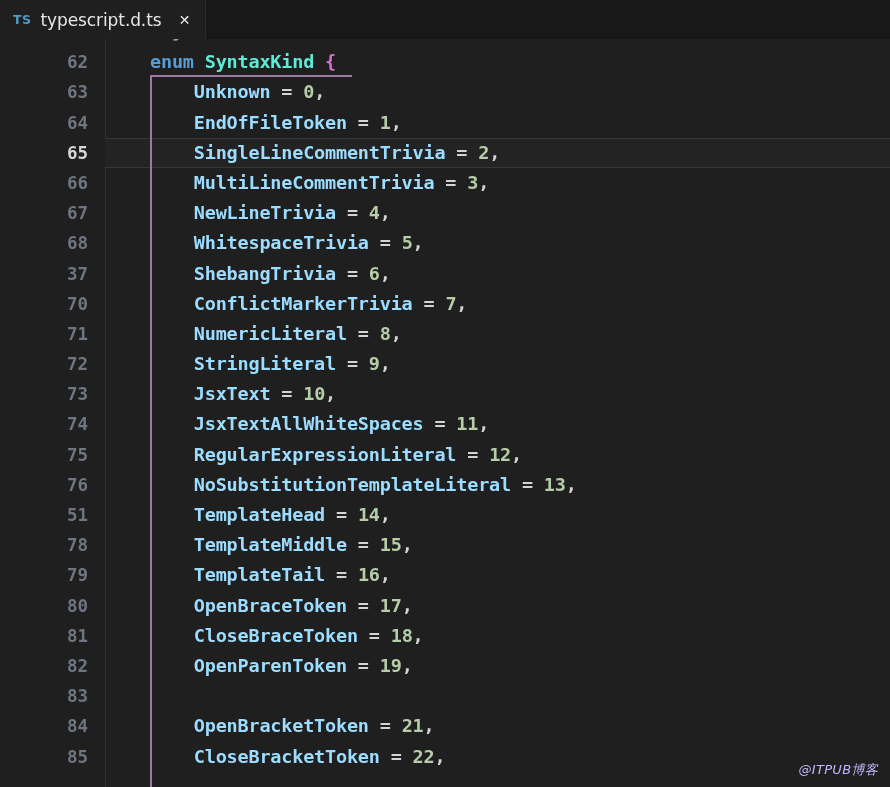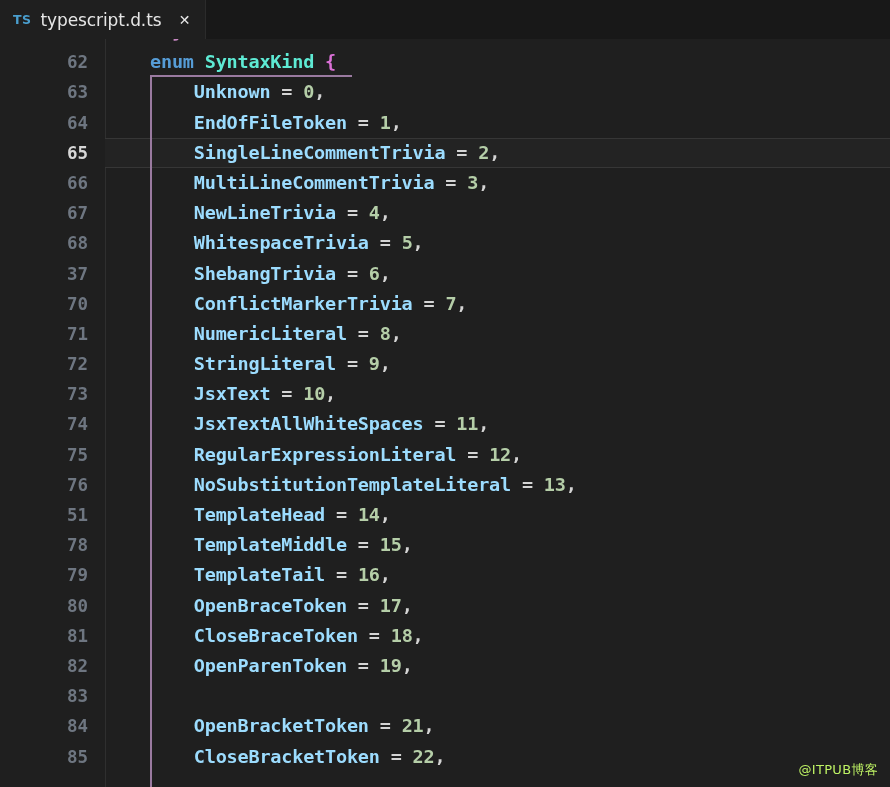--- a/index.html
+++ b/index.html
@@ -164,23 +164,24 @@
   .punct{ color: #c586c0; }
   .brace{ color: #da70d6; }
 
   
   .watermark {
     position: absolute;
     right: 12px;
     bottom: 8px;
     font-family: "DejaVu Sans", "Liberation Sans", sans-serif;
     font-size: 13px;
-    color: #bef264;
+    color: #c4b5fd;
     letter-spacing: 0.3px;
     white-space: nowrap;
+    font-style: italic;
   }
 </style>
 </head>
 <body>
 
 <div id="app">
 
   <div class="tabbar">
     <div class="tab">
       <span class="tab-icon">TS</span>

